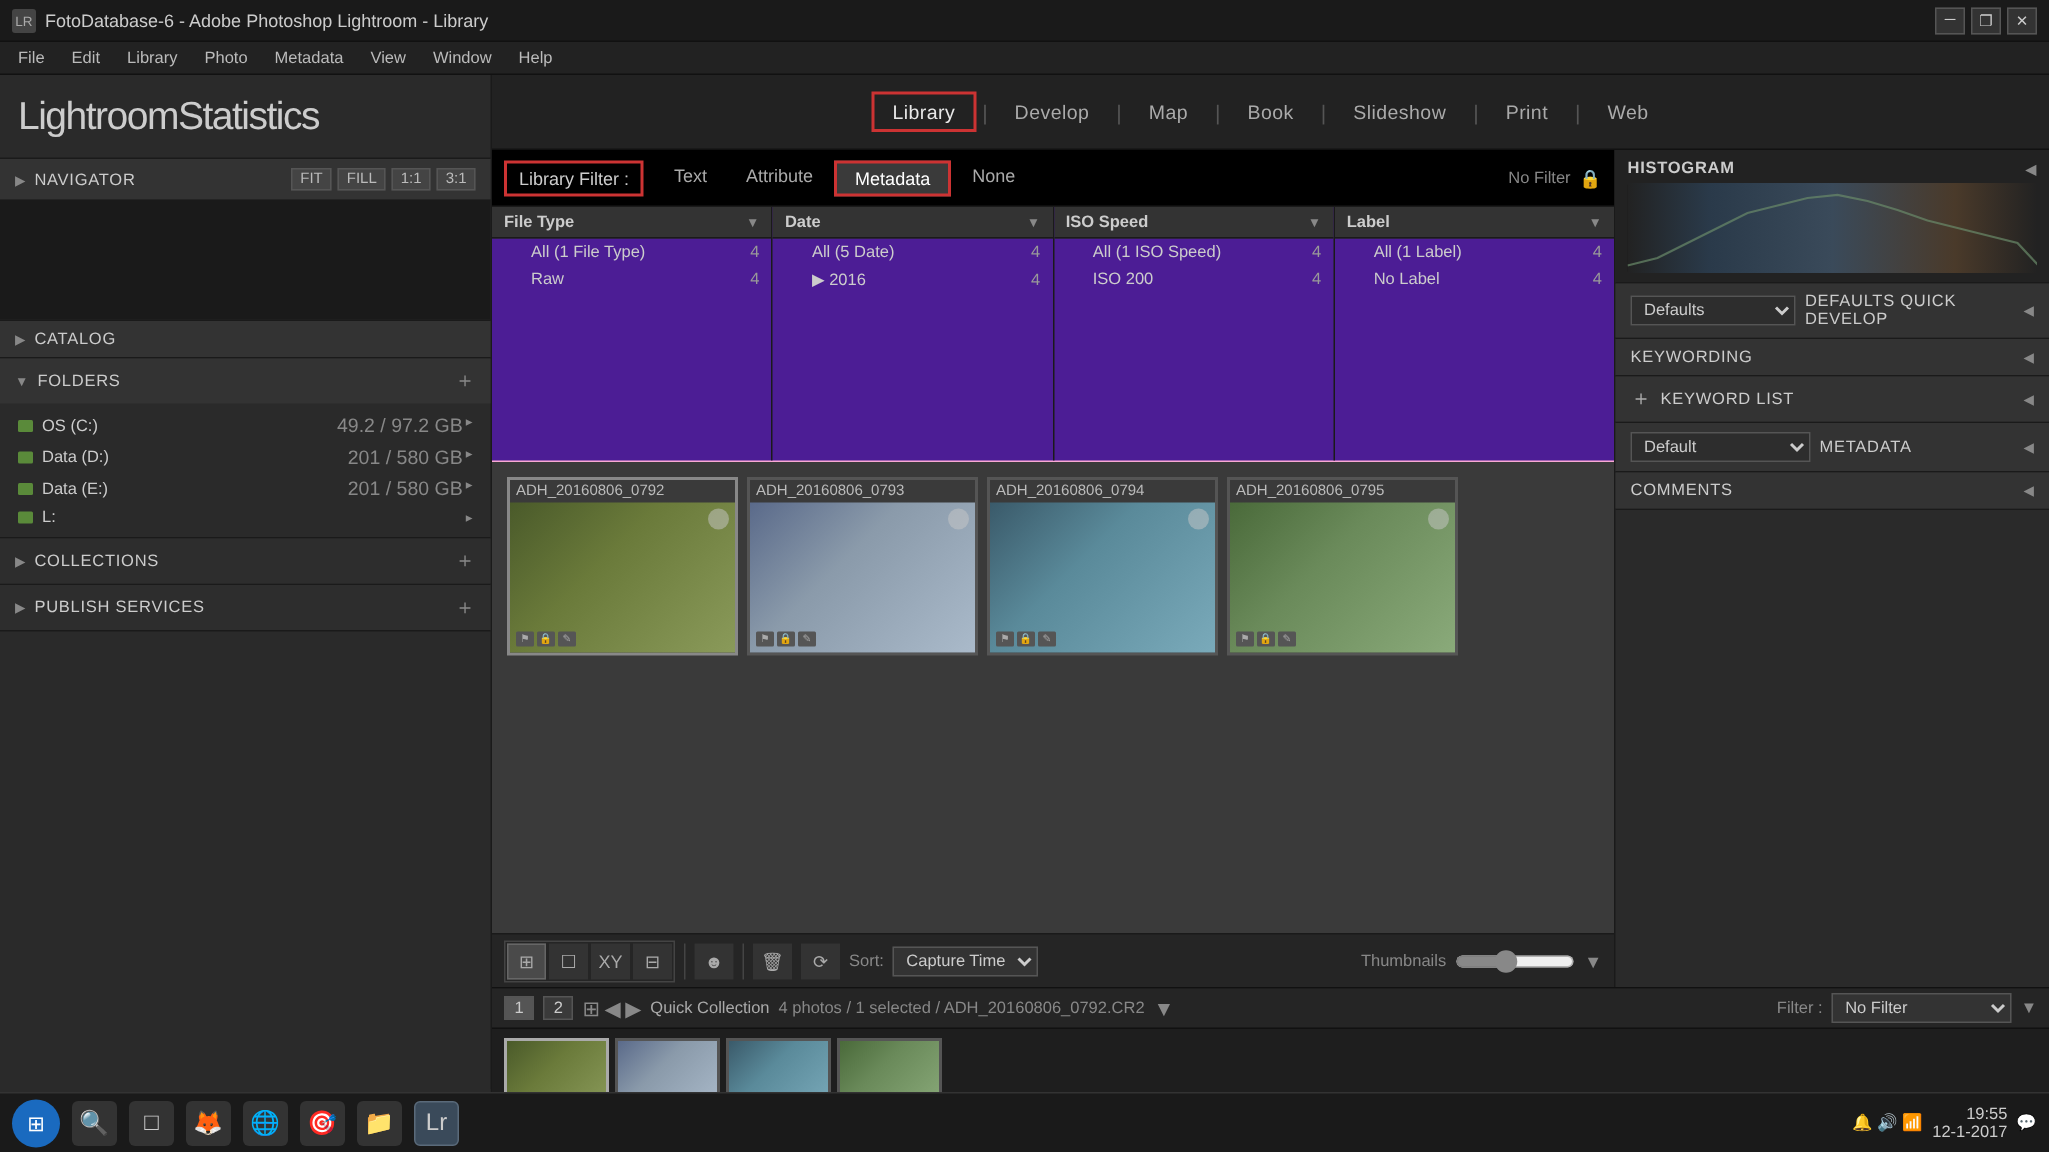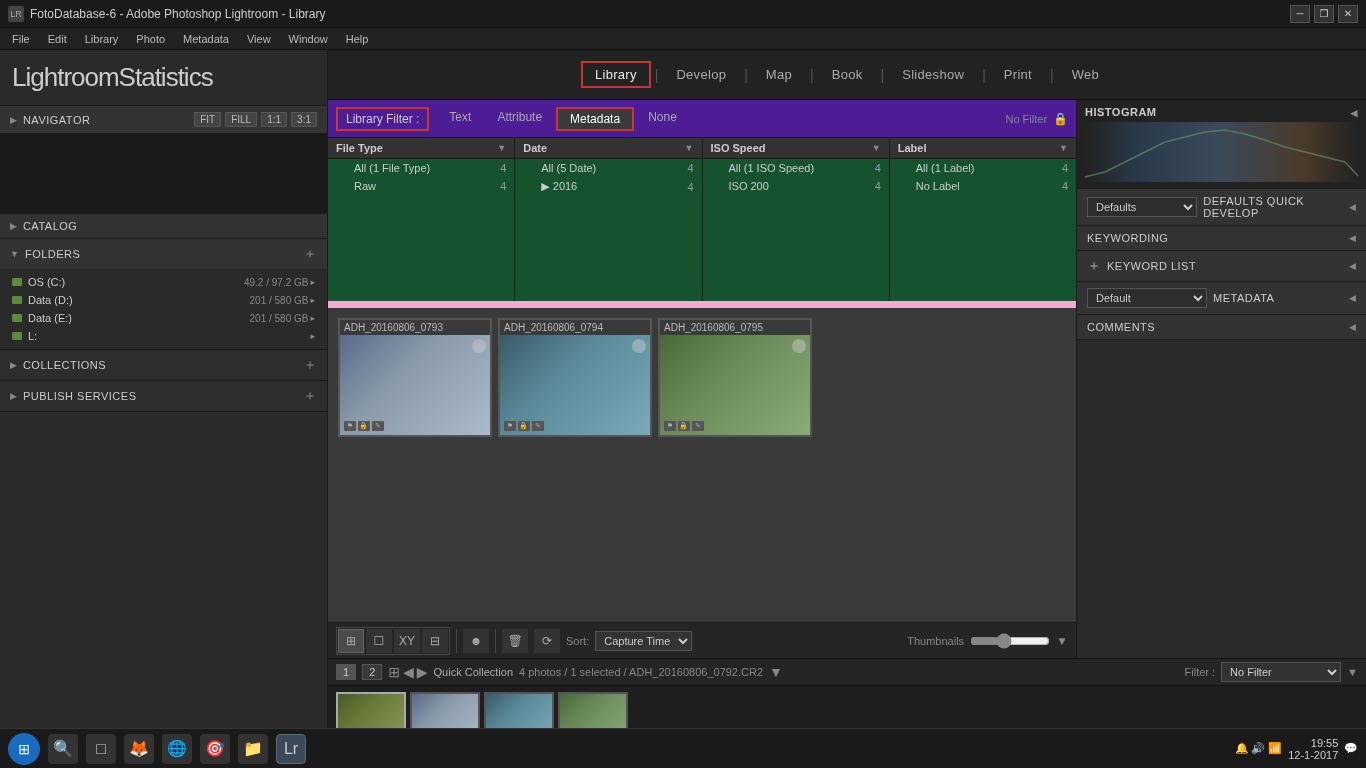--- a/index.html
+++ b/index.html
@@ -36,21 +36,21 @@
 
     
     #navigator-preview { background: #1a1a1a; height: 80px; }
 
     
     .folders-content { padding: 4px 0; }
     .folder-item { display: flex; align-items: center; justify-content: space-between; padding: 3px 12px; cursor: pointer; }
     .folder-left { display: flex; align-items: center; gap: 6px; }
     .folder-icon { width: 10px; height: 8px; background: #5a8a3a; border-radius: 1px; }
     .folder-name { font-size: 11px; color: #ccc; }
-    .folder-size { font-size: 10px; color: #888; }
+    .folder-size { font-size: 13px; color: #888; }
     .folder-arrows { display: flex; gap: 2px; }
     .folder-arrow-btn { font-size: 9px; color: #888; cursor: pointer; }
     .panel-add { font-size: 14px; color: #888; cursor: pointer; }
 
     
     #collections-section .panel-header, #publish-section .panel-header { background: #2d2d2d; }
 
     
     #left-bottom { display: flex; gap: 8px; padding: 8px; background: #2a2a2a; margin-top: auto; }
     .bottom-btn { flex: 1; padding: 6px 0; background: #3a3a3a; border: 1px solid #555; color: #ccc; font-size: 11px; cursor: pointer; text-align: center; border-radius: 2px; }
@@ -59,30 +59,30 @@
     #center-panel { flex: 1; display: flex; flex-direction: column; background: #1e1e1e; }
 
     
     #top-nav { background: #222; height: 50px; display: flex; align-items: center; justify-content: space-between; padding: 0 16px; border-bottom: 1px solid #111; }
     #module-nav { display: flex; align-items: center; gap: 4px; }
     .module-btn { padding: 6px 14px; font-size: 13px; color: #aaa; cursor: pointer; letter-spacing: 0.3px; }
     .module-btn.active { color: #e8e8e8; border: 2px solid #cc3333; padding: 4px 12px; }
     .module-separator { color: #555; font-size: 14px; }
 
     
-    #filter-bar { background: #4c1d95; height: 38px; display: flex; align-items: center; border-bottom: 1px solid #1a1a1a; padding: 0 8px; gap: 8px; }
+    #filter-bar { background: #000000; height: 38px; display: flex; align-items: center; border-bottom: 1px solid #1a1a1a; padding: 0 8px; gap: 8px; }
     .filter-label-box { border: 2px solid #cc3333; padding: 3px 8px; font-size: 12px; color: #ccc; cursor: pointer; }
     .filter-tabs { display: flex; gap: 2px; }
     .filter-tab { padding: 3px 12px; font-size: 12px; color: #aaa; cursor: pointer; border-bottom: 1px solid transparent; }
     .filter-tab.active { background: #3a3a3a; color: #fff; border: 2px solid #cc3333; }
     .filter-right { margin-left: auto; display: flex; align-items: center; gap: 6px; font-size: 11px; color: #888; }
     .lock-icon { font-size: 12px; color: #888; }
 
     
-    #metadata-panel { display: flex; background: #14532d; border-bottom: 7px solid #f9a8d4; height: 170px; justify-content: flex-end; }
+    #metadata-panel { display: flex; background: #4c1d95; border-bottom: 1px solid #f9a8d4; height: 170px; justify-content: flex-end; }
     .meta-col { flex: 1; border-right: 1px solid #1a1a1a; display: flex; flex-direction: column; }
     .meta-col:last-child { border-right: none; }
     .meta-col-header { display: flex; align-items: center; justify-content: space-between; padding: 4px 8px; background: #333; border-bottom: 1px solid #1a1a1a; font-size: 11px; color: #ccc; font-weight: 600; cursor: pointer; }
     .meta-col-header .col-arrow { font-size: 9px; color: #888; }
     .meta-row { display: flex; align-items: center; justify-content: space-between; padding: 3px 8px; cursor: pointer; }
     .meta-row-label { font-size: 11px; color: #ccc; margin-left: 18px; }
     .meta-row-count { font-size: 11px; color: #999; }
 
     
     #photo-grid { flex: 1; display: flex; flex-wrap: wrap; gap: 6px; padding: 10px; background: #3a3a3a; overflow: hidden; align-content: flex-start; }
@@ -383,20 +383,31 @@
               <span class="meta-row-count">4</span>
             </div>
             <div class="meta-row">
               <span class="meta-row-label">No Label</span>
               <span class="meta-row-count">4</span>
             </div>
           </div>
         </div>
 
         <div id="photo-grid">
+          <div class="photo-thumb selected" style="background:#3a3a3a;">
+            <div class="thumb-label">ADH_20160806_0792</div>
+            <div class="thumb-image sim-img-1">
+              <div class="thumb-circle"></div>
+              <div class="thumb-icons">
+                <div class="thumb-icon">⚑</div>
+                <div class="thumb-icon">🔒</div>
+                <div class="thumb-icon">✎</div>
+              </div>
+            </div>
+          </div>
           <div class="photo-thumb" style="background:#3a3a3a;">
             <div class="thumb-label">ADH_20160806_0793</div>
             <div class="thumb-image sim-img-2">
               <div class="thumb-circle"></div>
               <div class="thumb-icons">
                 <div class="thumb-icon">⚑</div>
                 <div class="thumb-icon">🔒</div>
                 <div class="thumb-icon">✎</div>
               </div>
             </div>

